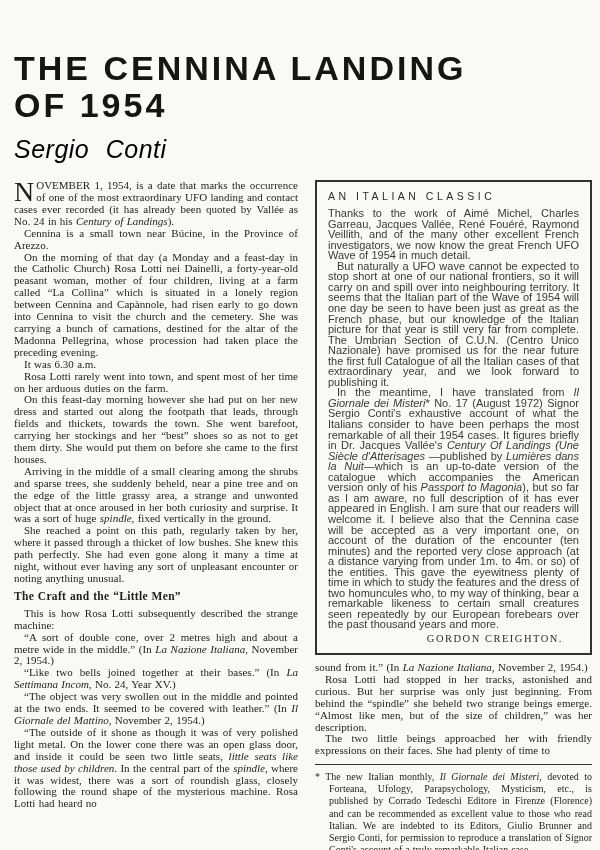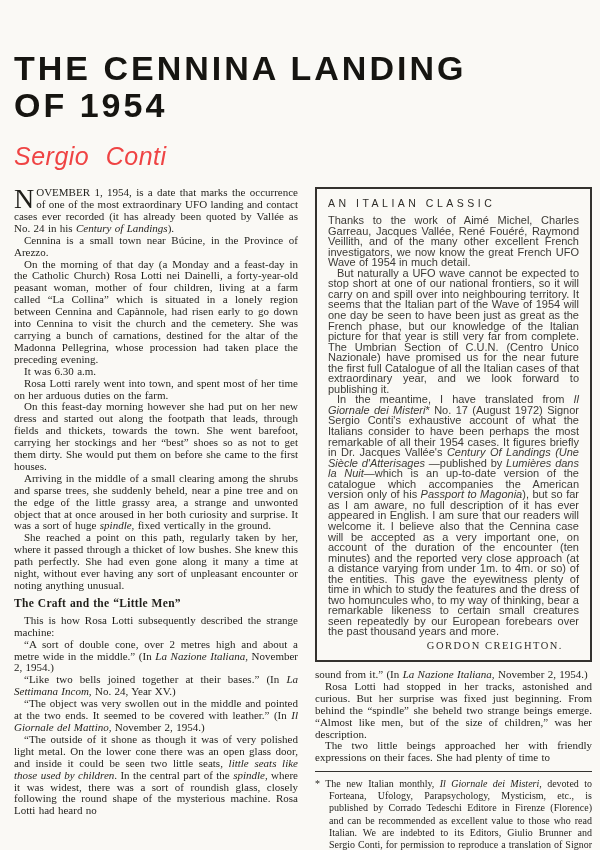--- a/index.html
+++ b/index.html
@@ -12,21 +12,21 @@
     font-family:"Liberation Serif",serif;
   }
   .page{box-sizing:border-box;width:600px;height:850px;padding:50px 12px 0 14px;}
   .title{
     font-family:"Liberation Sans",sans-serif;font-weight:700;
     font-size:34px;line-height:1.09;letter-spacing:3px;color:#161511;
     margin:0;
   }
   .author{
     font-family:"Liberation Sans",sans-serif;font-style:italic;
-    font-size:25px;margin-top:18px;word-spacing:9px;letter-spacing:0.5px;color:#ef4444;
+    font-size:25px;margin-top:11px;word-spacing:9px;letter-spacing:0.5px;color:#000000;
   }
   .columns{display:flex;gap:17px;margin-top:16px;}
   .col-left{width:284px;flex:0 0 284px;}
   .col-right{width:277px;flex:0 0 277px;}
   p{margin:0;text-align:justify;font-size:11px;line-height:11.9px;word-spacing:0.6px;}
   p.indent{text-indent:10px;}
   p.flush{text-indent:0;}
   p.subheading{
     text-align:left;font-weight:700;font-size:11.5px;
     margin:6px 0 5px;text-indent:0;letter-spacing:0.3px;
@@ -92,21 +92,21 @@
         <div>
             <p class="flush"><span>Thanks to the work of Aimé Michel, Charles Garreau, Jacques Vallée, René Fouéré, Raymond Veillith, and of the many other excellent French investigators, we now know the great French UFO Wave of 1954 in much detail.</span></p>
             <p class="indent"><span>But naturally a UFO wave cannot be expected to stop short at one of our national frontiers, so it will carry on and spill over into neighbouring territory. It seems that the Italian part of the Wave of 1954 will one day be seen to have been just as great as the French phase, but our knowledge of the Italian picture for that year is still very far from complete. The Umbrian Section of C.U.N. (Centro Unico Nazionale) have promised us for the near future the first full Catalogue of all the Italian cases of that extraordinary year, and we look forward to publishing it.</span></p>
             <p class="indent"><span>In the meantime, I have translated from </span><em>Il Giornale dei Misteri</em><span>* No. 17 (August 1972) Signor Sergio Conti's exhaustive account of what the Italians consider to have been perhaps the most remarkable of all their 1954 cases. It figures briefly in Dr. Jacques Vallée's </span><em>Century Of Landings (Une Siècle d'Atterisages</em><span> —published by </span><em>Lumières dans la Nuit</em><span>—which is an up-to-date version of the catalogue which accompanies the American version only of his </span><em>Passport to Magonia</em><span>), but so far as I am aware, no full description of it has ever appeared in English. I am sure that our readers will welcome it. I believe also that the Cennina case will be accepted as a very important one, on account of the duration of the encounter (ten minutes) and the reported very close approach (at a distance varying from under 1m. to 4m. or so) of the entities. This gave the eyewitness plenty of time in which to study the features and the dress of two homuncules who, to my way of thinking, bear a remarkable likeness to certain small creatures seen repeatedly by our European forebears over the past thousand years and more.</span></p>
           </div>
         <div class="signature">GORDON CREIGHTON.</div>
       </div>
 
       <div>
           <p class="flush"><span>sound from it.” (In </span><em>La Nazione Italiana</em><span>, November 2, 1954.)</span></p>
-          <p class="indent"><span>Rosa Lotti had stopped in her tracks, astonished and curious. But her surprise was fixed just beginning. From behind the “spindle” she beheld two strange beings emerge. “Almost like men, but of the size of children,” was her description.</span></p>
+          <p class="indent"><span>Rosa Lotti had stopped in her tracks, astonished and curious. But her surprise was only just beginning. From behind the “spindle” she beheld two strange beings emerge. “Almost like men, but of the size of children,” was her description.</span></p>
           <p class="indent"><span>The two little beings approached her with friendly expressions on their faces. She had plenty of time to</span></p>
         </div>
 
       <div class="footnote">
         <div>
             <p class="flush"><span>* The new Italian monthly, </span><em>Il Giornale dei Misteri</em><span>, devoted to Forteana, Ufology, Parapsychology, Mysticism, etc., is published by Corrado Tedeschi Editore in Firenze (Florence) and can be recommended as excellent value to those who read Italian. We are indebted to its Editors, Giulio Brunner and Sergio Conti, for permission to reproduce a translation of Signor Conti's account of a truly remarkable Italian case.</span></p>
           </div>
       </div>
     </div>
   </div>

